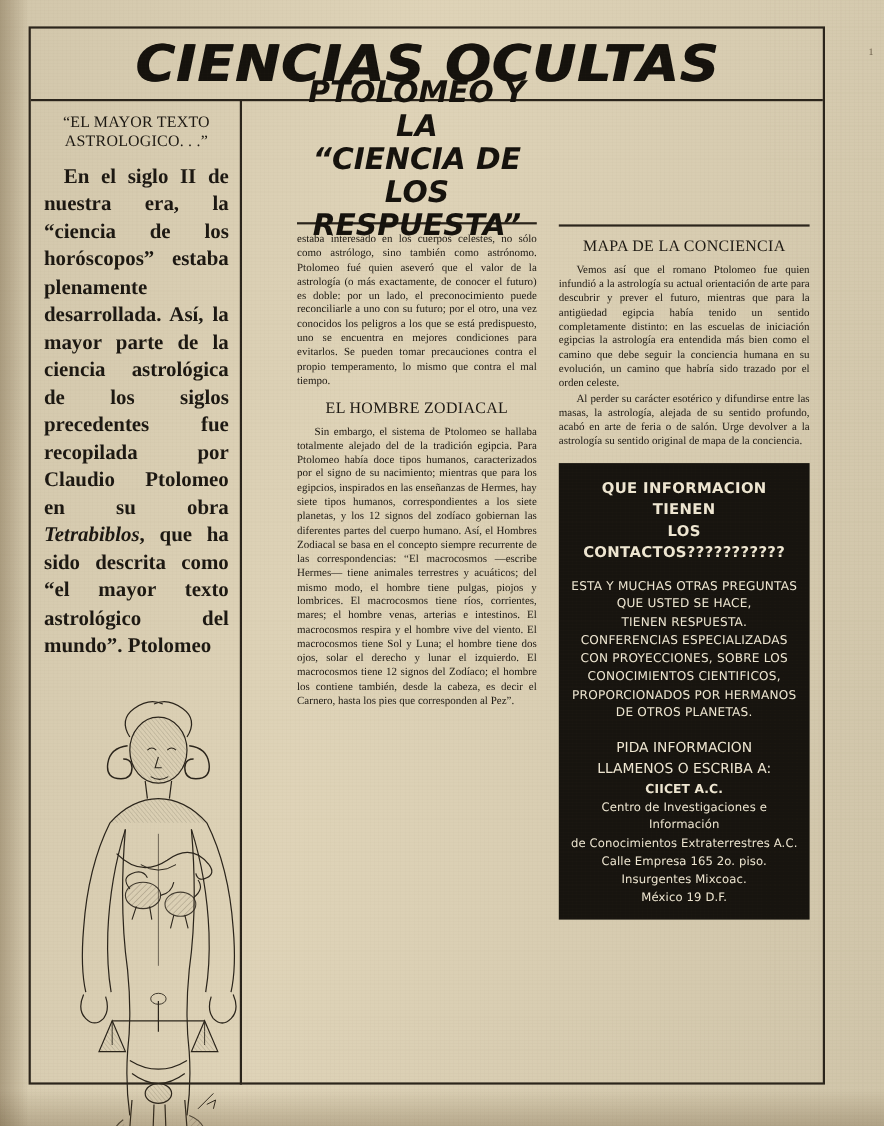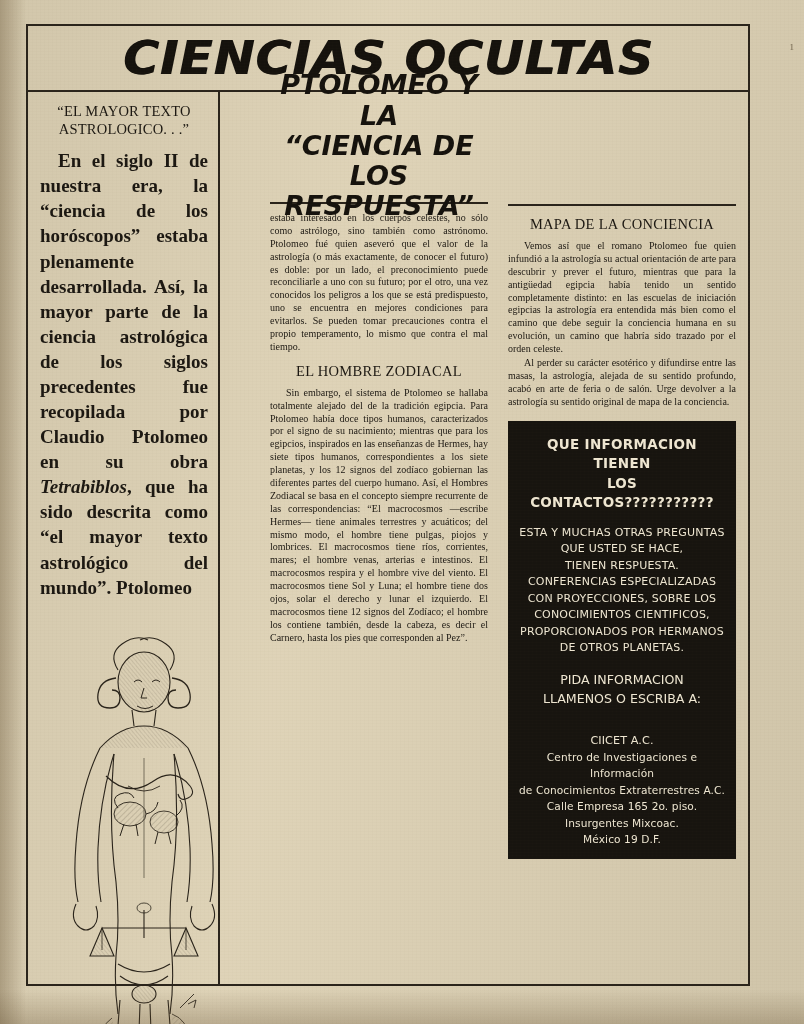--- a/index.html
+++ b/index.html
@@ -180,28 +180,28 @@
   }
   .ad .ad-body {
     font-size: 11px;
     line-height: 1.5;
     letter-spacing: .2px;
     margin-bottom: 14px;
   }
   .ad .ad-cta {
     font-size: 12.6px;
     line-height: 1.5;
-    margin-bottom: 23px;
+    margin-bottom: 0;
   }
   .ad .ad-contact {
     font-size: 10.6px;
     line-height: 1.55;
     letter-spacing: .1px;
   }
-  .ad .ad-contact .org { font-weight: 400; font-size: 11.2px; }
+  .ad .ad-contact .org { font-weight: 700; font-size: 11.2px; }
 
   .page-edge-mark {
     position: absolute;
     right: 10px;
     top: 42px;
     font-size: 9px;
     color: #6b5f49;
   }
   .spine-shadow {
     position: absolute;

